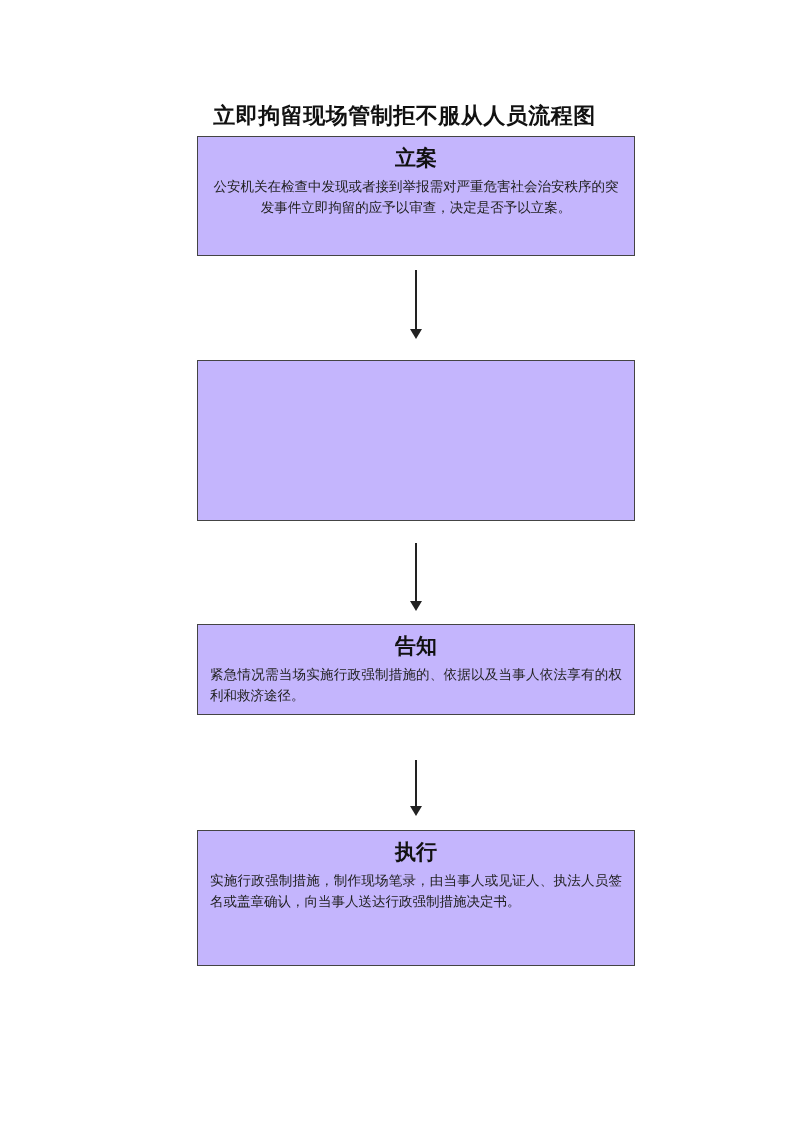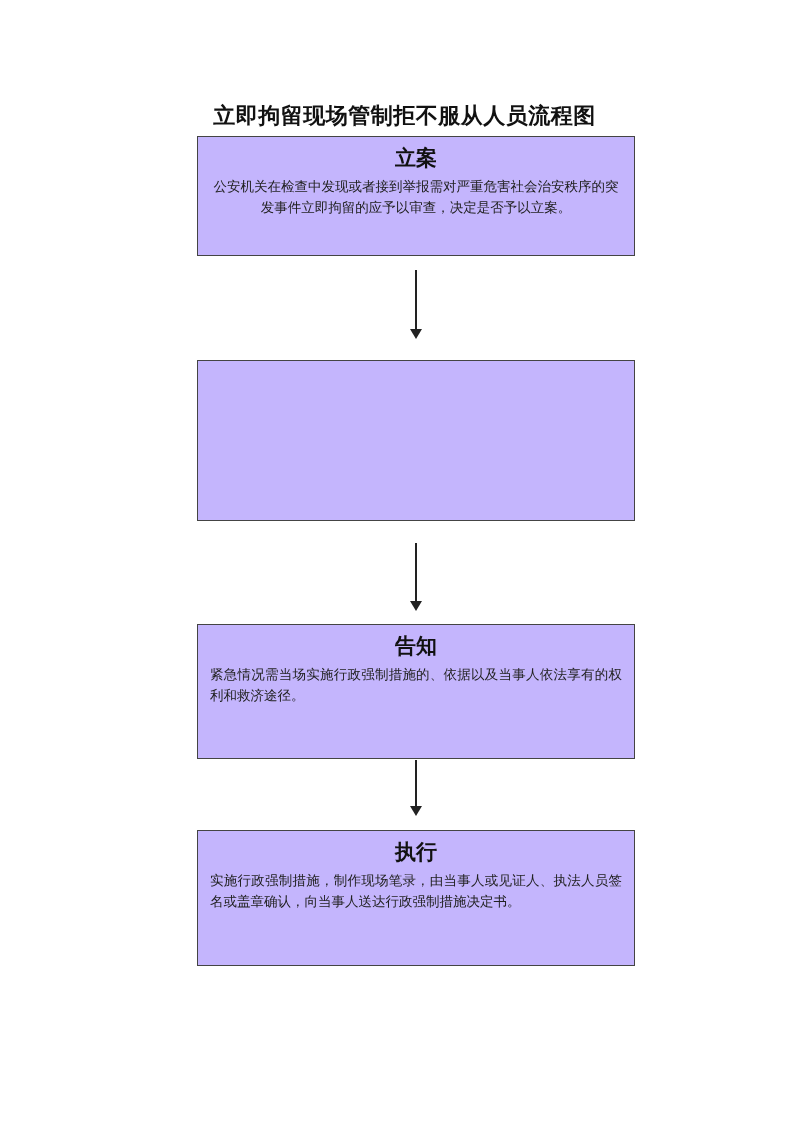--- a/index.html
+++ b/index.html
@@ -47,21 +47,21 @@
     color: #111;
   }
   .flow-box .box-body {
     font-size: 13.5px;
     line-height: 1.55;
     padding: 2px 12px 6px 12px;
     color: #222;
   }
   .box-1 { top: 136px; height: 120px; }
   .box-2 { top: 360px; height: 161px; }
-  .box-3 { top: 624px; height: 135px; }
+  .box-3 { top: 624px; height: 91px; }
   .box-4 { top: 830px; height: 136px; }
   .box-1 .box-body { text-align: center; }
   .box-2 .box-body,
   .box-3 .box-body,
   .box-4 .box-body { text-align: justify; text-justify: inter-ideograph; }
   .arrow {
     position: absolute;
     left: 393px;
     width: 14px;
     display: flex;

